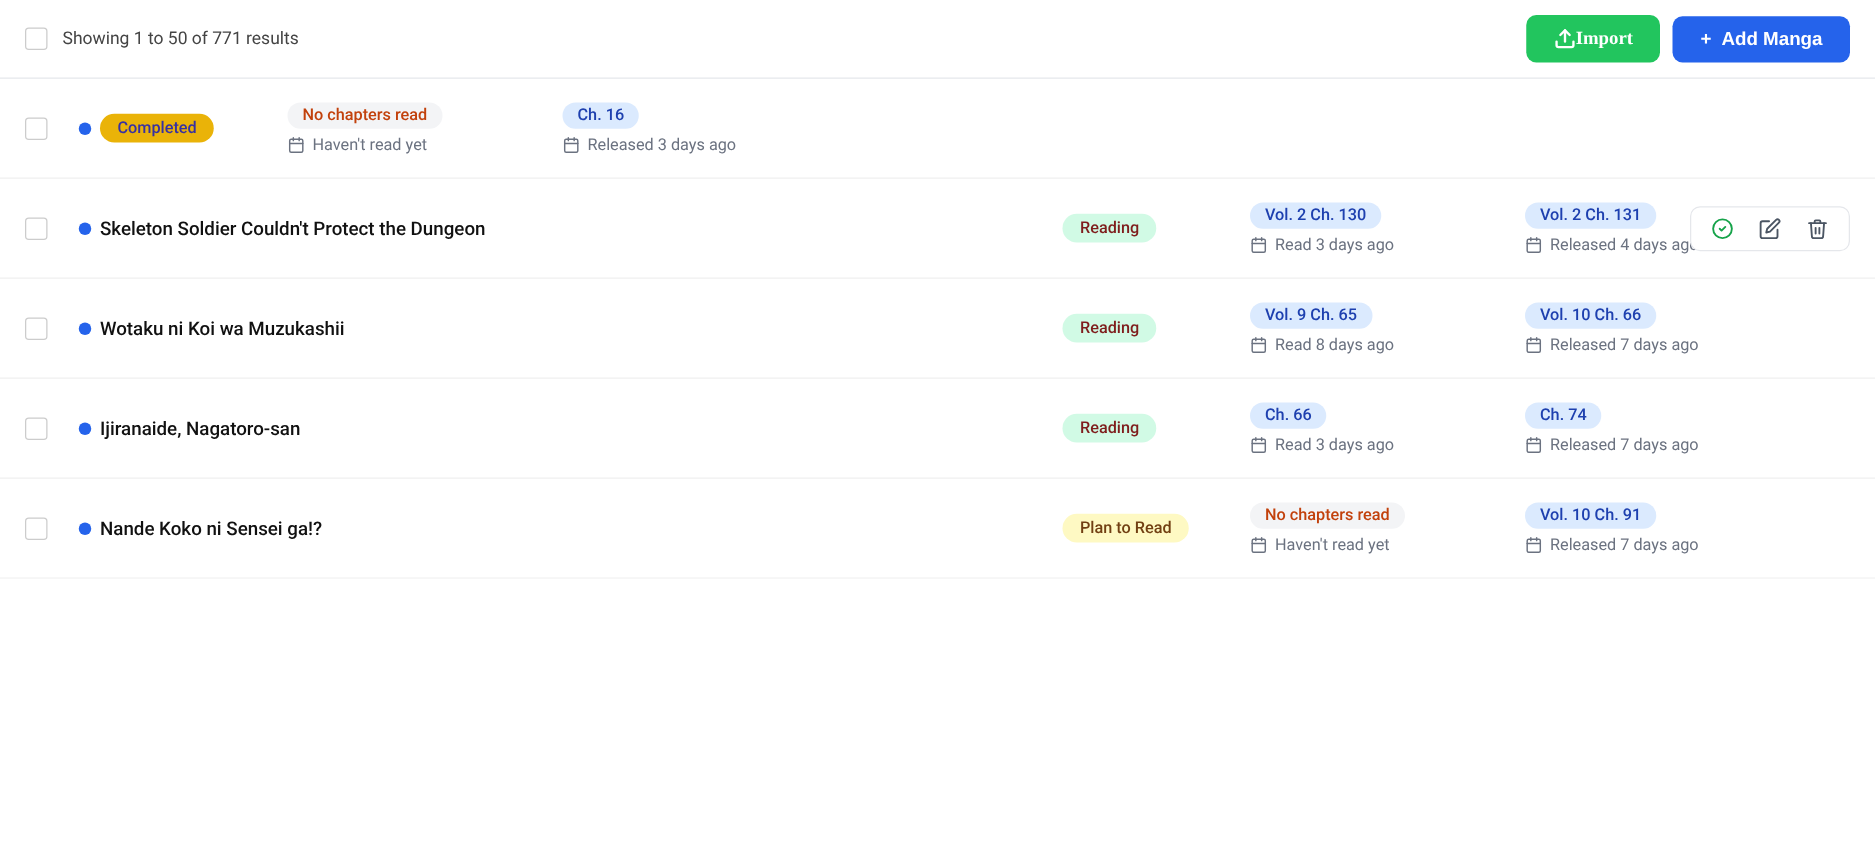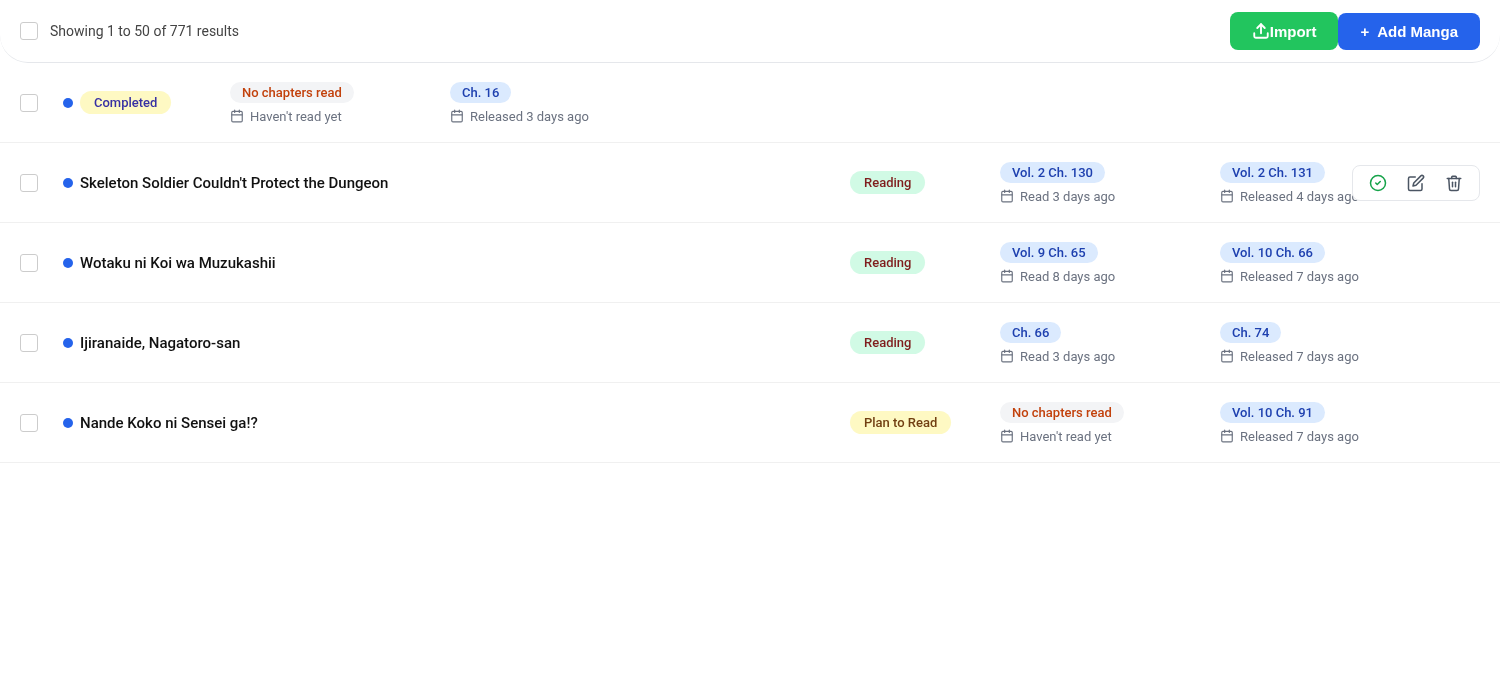--- a/index.html
+++ b/index.html
@@ -7,41 +7,41 @@
       font-family: -apple-system, BlinkMacSystemFont, 'Segoe UI', Roboto, sans-serif;
       background: #fff;
       color: #222;
       font-size: 15px;
     }
     .top-bar {
       display: flex;
       align-items: center;
       padding: 12px 20px;
       border-bottom: 1px solid #e5e7eb;
-      border-radius: 28px;
     }
     .top-bar .showing-text {
       margin-left: 12px;
       color: #444;
       font-size: 14px;
     }
     .top-bar .spacer { flex: 1; }
     .btn-import {
       background: #22c55e;
       color: #fff;
       border: none;
       border-radius: 8px;
       padding: 10px 22px;
       font-size: 15px;
       font-weight: 600;
       cursor: pointer;
       display: flex;
       align-items: center;
       gap: 0;
-      margin-right: 0;
+      margin-right: 10px;
+      font-family: Liberation Serif, serif;
     }
     .btn-add {
       background: #2563eb;
       color: #fff;
       border: none;
       border-radius: 8px;
       padding: 10px 22px;
       font-size: 15px;
       font-weight: 600;
       cursor: pointer;
@@ -103,21 +103,21 @@
       flex-shrink: 0;
     }
     .badge {
       display: inline-block;
       padding: 4px 14px;
       border-radius: 20px;
       font-size: 13px;
       font-weight: 500;
     }
     .badge-completed {
-      background: #fef9c3;
+      background: #eab308;
       color: #3730a3;
     }
     .badge-reading {
       background: #d1fae5;
       color: #7f1d1d;
     }
     .badge-plan {
       background: #fef9c3;
       color: #713f12;
     }

